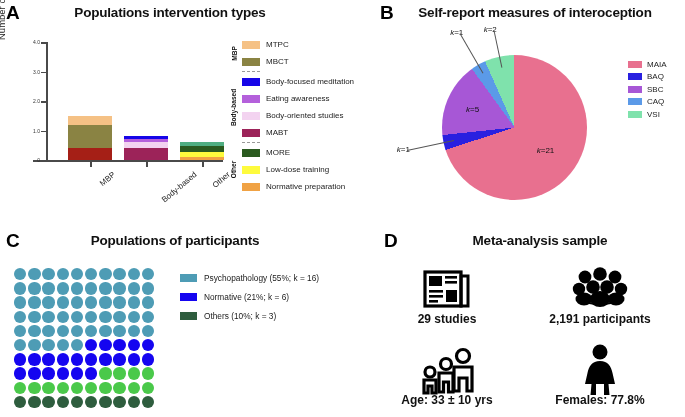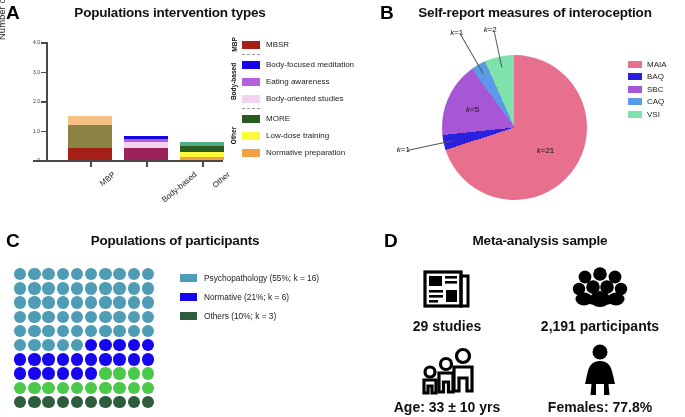--- a/index.html
+++ b/index.html
@@ -81,21 +81,21 @@
   .legC-item{display:flex;align-items:center;height:19px;}
   .legC-sw{width:17px;height:8px;flex:0 0 17px;}
   .legC-txt{font-size:8.3px;color:#1a1a1a;margin-left:7px;white-space:nowrap;}
 
   
   #panelD{left:370px;top:220px;width:315px;height:197px;}
   #d-letter{left:14px;top:10px;}
   #d-title{left:45px;top:13px;width:250px;}
   .d-cell{position:absolute;width:130px;text-align:center;}
   .d-icon{height:48px;display:flex;align-items:center;justify-content:center;}
-  .d-label{font-size:14px;font-weight:bold;color:#111;margin-top:6px;white-space:nowrap;}
+  .d-label{font-size:12px;font-weight:bold;color:#111;white-space:nowrap;}
 </style>
 </head>
 <body>
 
 <div class="panel" id="panelA">
   <div class="panel-letter" id="a-letter">A</div>
   <div class="panel-title" id="a-title">Populations intervention types</div>
 
   <div class="axis-y-label">Number of studies</div>
 
@@ -138,40 +138,48 @@
     <div class="xtick" style="left: 202px;"></div>
     <div class="xticklabel" style="left: 206px; top: 170px;">Other</div>
   </div>
 
 <div id="legendA">
     <div class="legA-group">
       <div class="legA-grouplabel">
         <span>MBP</span>
       </div>
       <div class="legA-item">
-        <div class="legA-sw" style="background: rgb(165, 31, 22);"></div>
-        <div class="legA-txt">MBSR</div>
+        <div class="legA-sw" style="background: rgb(245, 193, 133);"></div>
+        <div class="legA-txt">MTPC</div>
+      </div>
+      <div class="legA-item">
+        <div class="legA-sw" style="background: rgb(138, 131, 67);"></div>
+        <div class="legA-txt">MBCT</div>
       </div>
     </div>
     <div class="legA-div"></div>
     <div class="legA-group">
       <div class="legA-grouplabel">
         <span>Body-based</span>
       </div>
       <div class="legA-item">
         <div class="legA-sw" style="background: rgb(22, 5, 232);"></div>
         <div class="legA-txt">Body-focused meditation</div>
       </div>
       <div class="legA-item">
         <div class="legA-sw" style="background: rgb(180, 96, 219);"></div>
         <div class="legA-txt">Eating awareness</div>
       </div>
       <div class="legA-item">
         <div class="legA-sw" style="background: rgb(243, 211, 240);"></div>
         <div class="legA-txt">Body-oriented studies</div>
+      </div>
+      <div class="legA-item">
+        <div class="legA-sw" style="background: rgb(156, 35, 89);"></div>
+        <div class="legA-txt">MABT</div>
       </div>
     </div>
     <div class="legA-div"></div>
     <div class="legA-group">
       <div class="legA-grouplabel">
         <span>Other</span>
       </div>
       <div class="legA-item">
         <div class="legA-sw" style="background: rgb(42, 90, 31);"></div>
         <div class="legA-txt">MORE</div>

